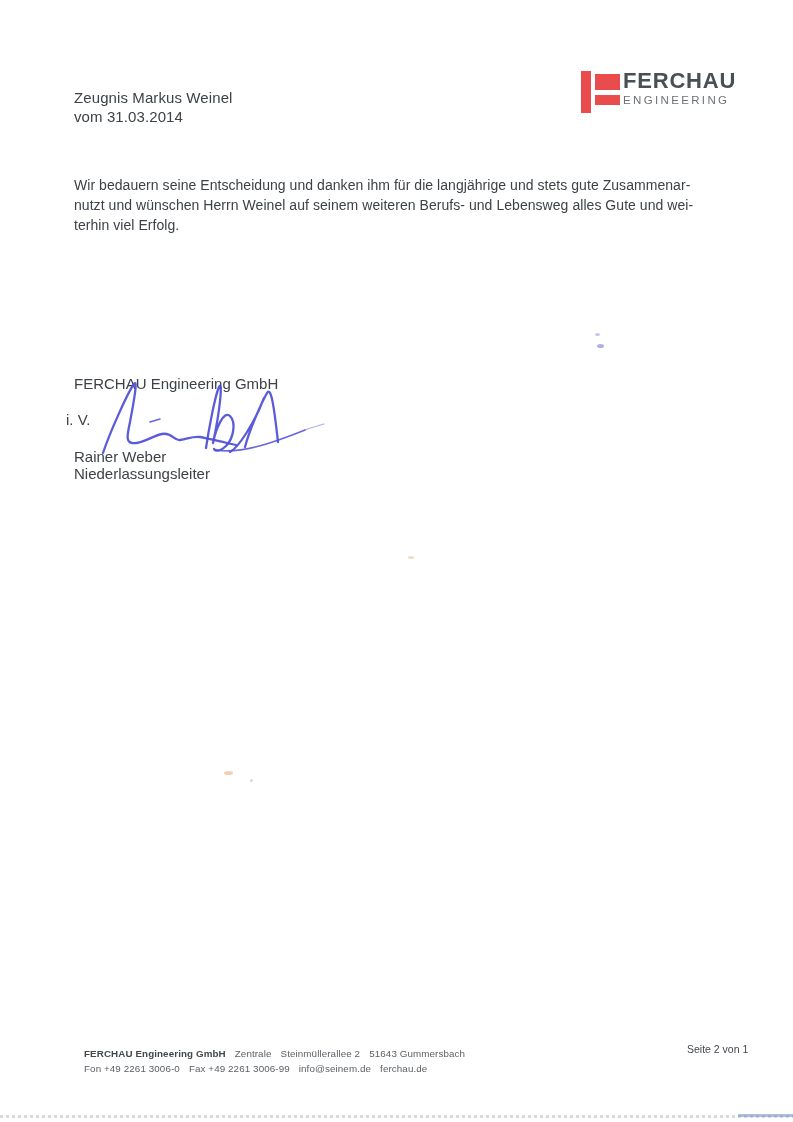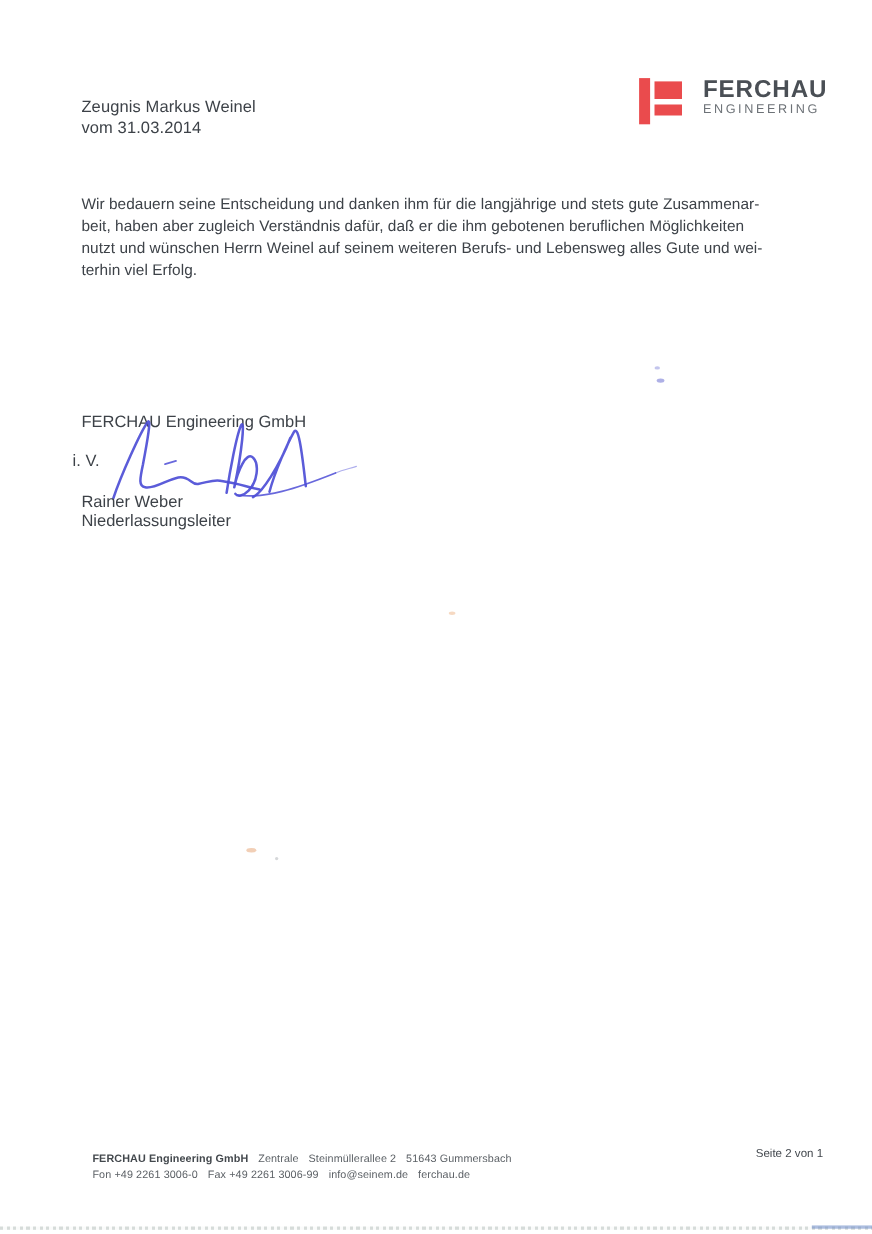--- a/index.html
+++ b/index.html
@@ -26,21 +26,21 @@
   .doc-title{
     position:absolute;left:74px;top:89px;
     font-size:15px;line-height:18.5px;color:var(--text);
     letter-spacing:.1px;
   }
   .logo{position:absolute;left:581px;top:70px;width:162px;height:45px;}
   .logo-mark{position:absolute;left:0;top:1px;width:40px;height:42px;}
   .logo-mark .bar-v{position:absolute;left:0;top:0;width:10px;height:42px;background:var(--logo-red);}
   .logo-mark .bar-h1{position:absolute;left:14px;top:3px;width:25px;height:16px;background:var(--logo-red);}
   .logo-mark .bar-h2{position:absolute;left:14px;top:24px;width:25px;height:10px;background:var(--logo-red);}
-  .logo-text{position:absolute;left:58px;top:0;}
+  .logo-text{position:absolute;left:42px;top:0;}
   .logo-brand{
     font-size:22px;font-weight:700;color:var(--logo-dark);
     letter-spacing:.8px;line-height:22px;
   }
   .logo-sub{
     font-size:11.5px;color:var(--logo-gray);
     letter-spacing:2.35px;line-height:12px;margin-top:2px;
   }
   
   .body-text{
@@ -106,21 +106,20 @@
       <span class="bar-h2"></span>
     </div>
     <div class="logo-text">
       <div class="logo-brand">FERCHAU</div>
       <div class="logo-sub">ENGINEERING</div>
     </div>
   </div>
 
   <div class="body-text">
     <div class="line">Wir bedauern seine Entscheidung und danken ihm für die langjährige und stets gute Zusammenar-</div>
-    <div class="line">beit, haben aber zugleich Verständnis dafür, daß er die ihm gebotenen beruflichen Möglichkeiten</div>
     <div class="line">nutzt und wünschen Herrn Weinel auf seinem weiteren Berufs- und Lebensweg alles Gute und wei-</div>
     <div class="line">terhin viel Erfolg.</div>
   </div>
 
   <div class="sig-company">FERCHAU Engineering GmbH</div>
   <div class="sig-iv">i. V.</div>
 
   <svg class="signature-svg" viewBox="0 0 235 95" xmlns="http://www.w3.org/2000/svg" aria-hidden="true">
 
     <path class="s-main" d="M13,87 C20,66 38,26 44,18 C48,12 44,35 40,56 C37,70 36,76 42,77 C50,79 62,70 72,68 C82,66 84,75 90,74 C100,72 104,70 110,71 C120,73 127,74 137,77 L146,79"></path>

